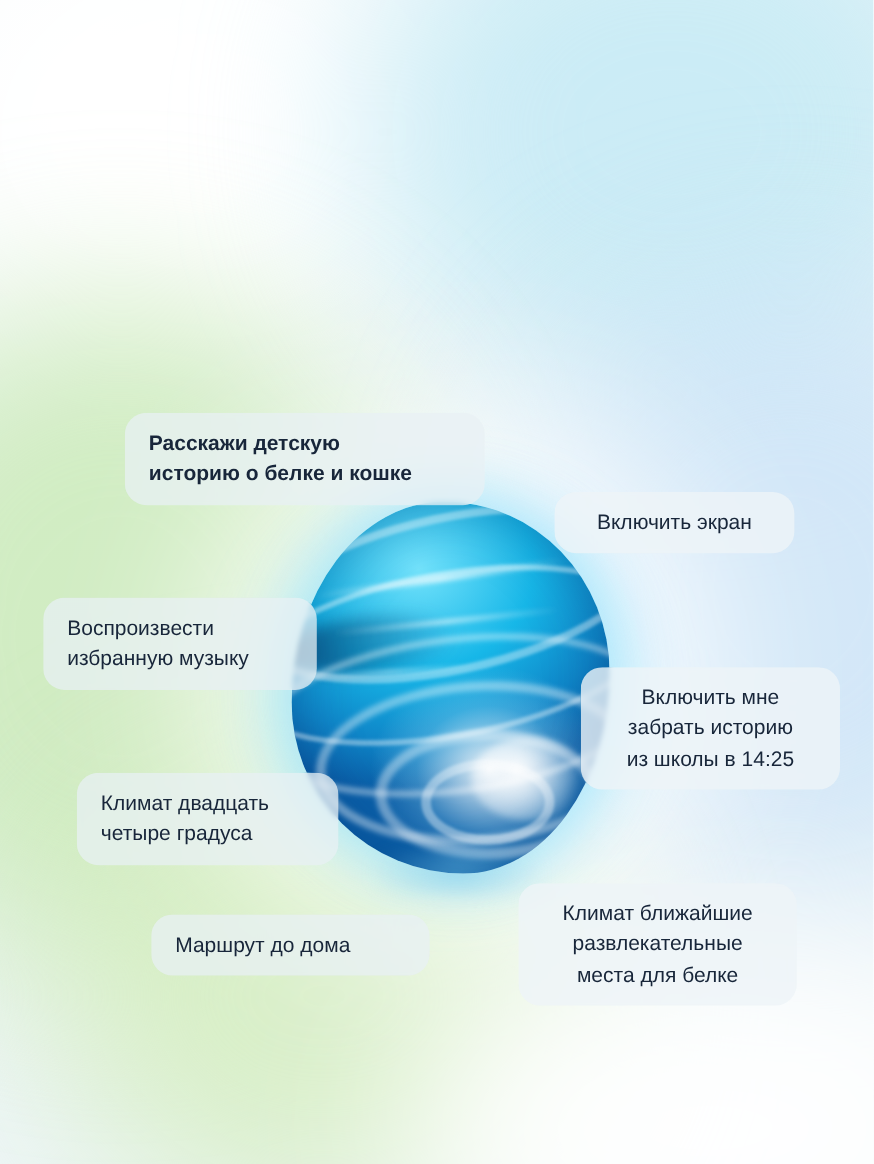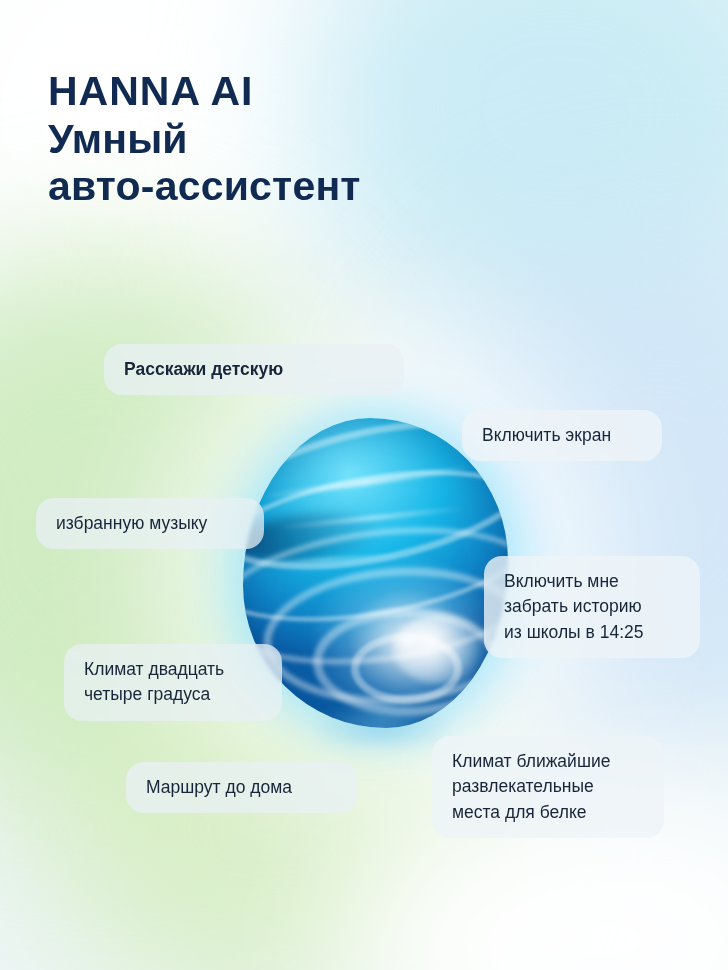--- a/index.html
+++ b/index.html
@@ -200,41 +200,36 @@
   .bubble span { display: block; white-space: pre; }
 
   .b-story    { left: 104px; top: 344px;  width: 300px; font-weight: bold; }
   .b-screen   { left: 462px; top: 410px;  width: 200px; }
   .b-music    { left: 36px;  top: 498px;  width: 228px; }
   .b-remind   { left: 484px; top: 556px;  width: 216px; }
   .b-climate  { left: 64px;  top: 644px;  width: 218px; }
   .b-route    { left: 126px; top: 762px;  width: 232px; }
   .b-places   { left: 432px; top: 736px;  width: 232px; }
 
-  .bubble.bright { background: rgba(238, 244, 247, 0.8); }
+  .bubble.bright { background: rgba(238, 244, 247, 0.8); text-align: center; }
 </style>
 </head>
 <body>
 
 <div class="poster">
 
   <div class="bg-base"></div>
   <div class="bg-blob blob-white-topleft"></div>
   <div class="bg-blob blob-cyan-top"></div>
   <div class="bg-blob blob-green-left"></div>
   <div class="bg-blob blob-blue-right"></div>
   <div class="bg-blob blob-green-bottom"></div>
   <div class="bg-blob blob-white-mid"></div>
   <div class="bg-blob blob-white-bottom"></div>
 
-  <div class="heading">
-    <span class="line line-brand">HANNA AI</span>
-    <span class="line">Умный</span>
-    <span class="line">авто-ассистент</span>
-  </div>
 
   <div class="orb-wrap">
     <div class="orb-glow"></div>
     <div class="orb">
       <div class="dark-band"></div>
       <div class="ripple r1"></div>
       <div class="ripple r2"></div>
       <div class="ripple r3"></div>
       <div class="ripple r4"></div>
       <div class="ripple r5"></div>
@@ -242,27 +237,29 @@
       <div class="streak s1"></div>
       <div class="streak s2"></div>
       <div class="streak s3"></div>
       <div class="hilite"></div>
     </div>
     <div class="orb-shadow"></div>
   </div>
 
   <div class="bubble b-story">
     <span>Расскажи детскую</span>
+    <span>историю о белке и кошке</span>
   </div>
 
   <div class="bubble bright b-screen">
     <span>Включить экран</span>
   </div>
 
   <div class="bubble b-music">
+    <span>Воспроизвести</span>
     <span>избранную музыку</span>
   </div>
 
   <div class="bubble bright b-remind">
     <span>Включить мне</span>
     <span>забрать историю</span>
     <span>из школы в 14:25</span>
   </div>
 
   <div class="bubble b-route">

